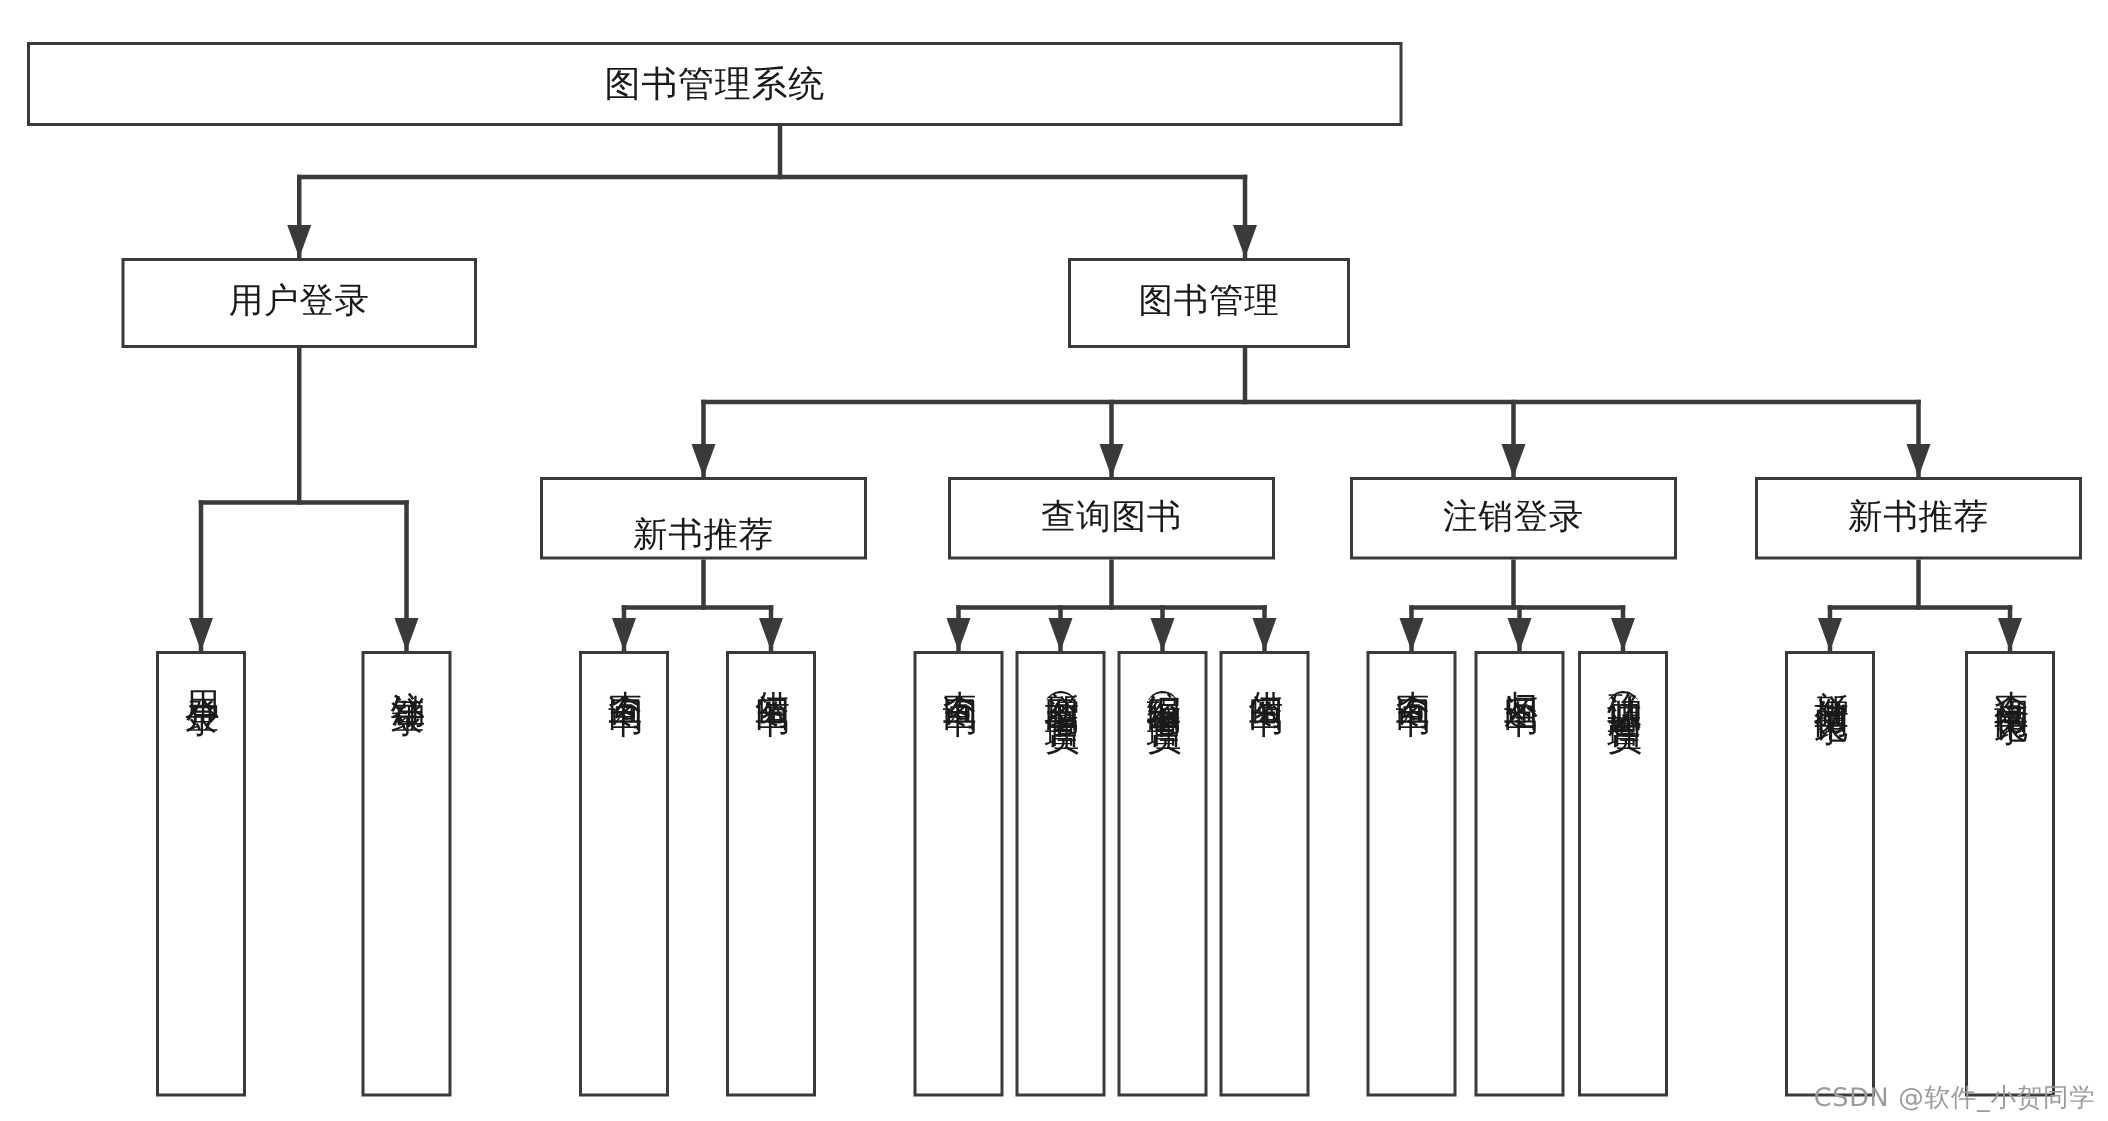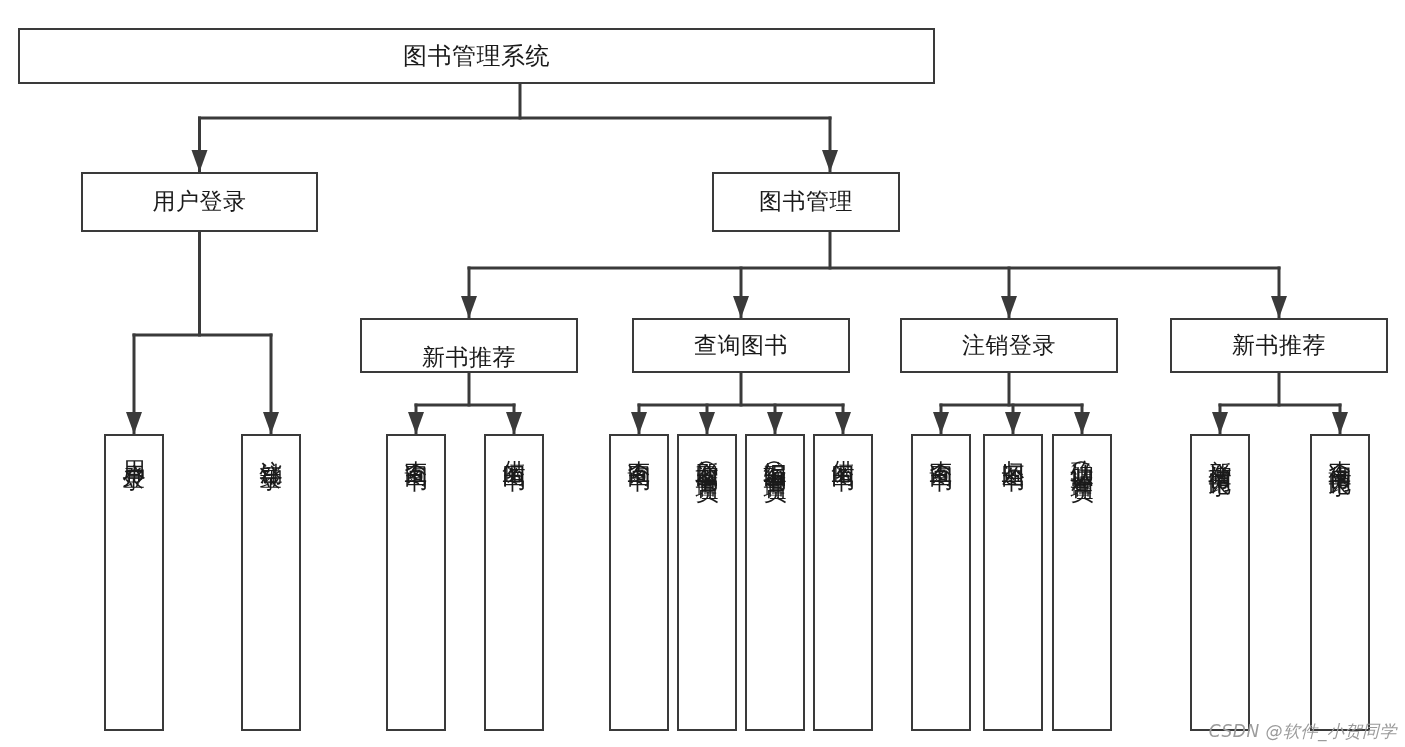--- a/index.html
+++ b/index.html
@@ -65,21 +65,20 @@
   }
   .watermark {
     position: absolute;
     right: 8px;
     bottom: 4px;
     font-size: 17px;
     color: #9b9b9b;
     z-index: 5;
     white-space: nowrap;
     letter-spacing: 0.5px;
-    font-style: italic;
   }
 </style>
 </head>
 <body>
 
 <div id="canvas">
 
   <svg id="edges" viewBox="0 0 1405 747" xmlns="http://www.w3.org/2000/svg">
       <line x1="520" y1="68" x2="520" y2="118" stroke="#3a3a3a" stroke-width="3" stroke-linecap="square"></line>
       <line x1="199.5" y1="118" x2="830" y2="118" stroke="#3a3a3a" stroke-width="3" stroke-linecap="square"></line>

